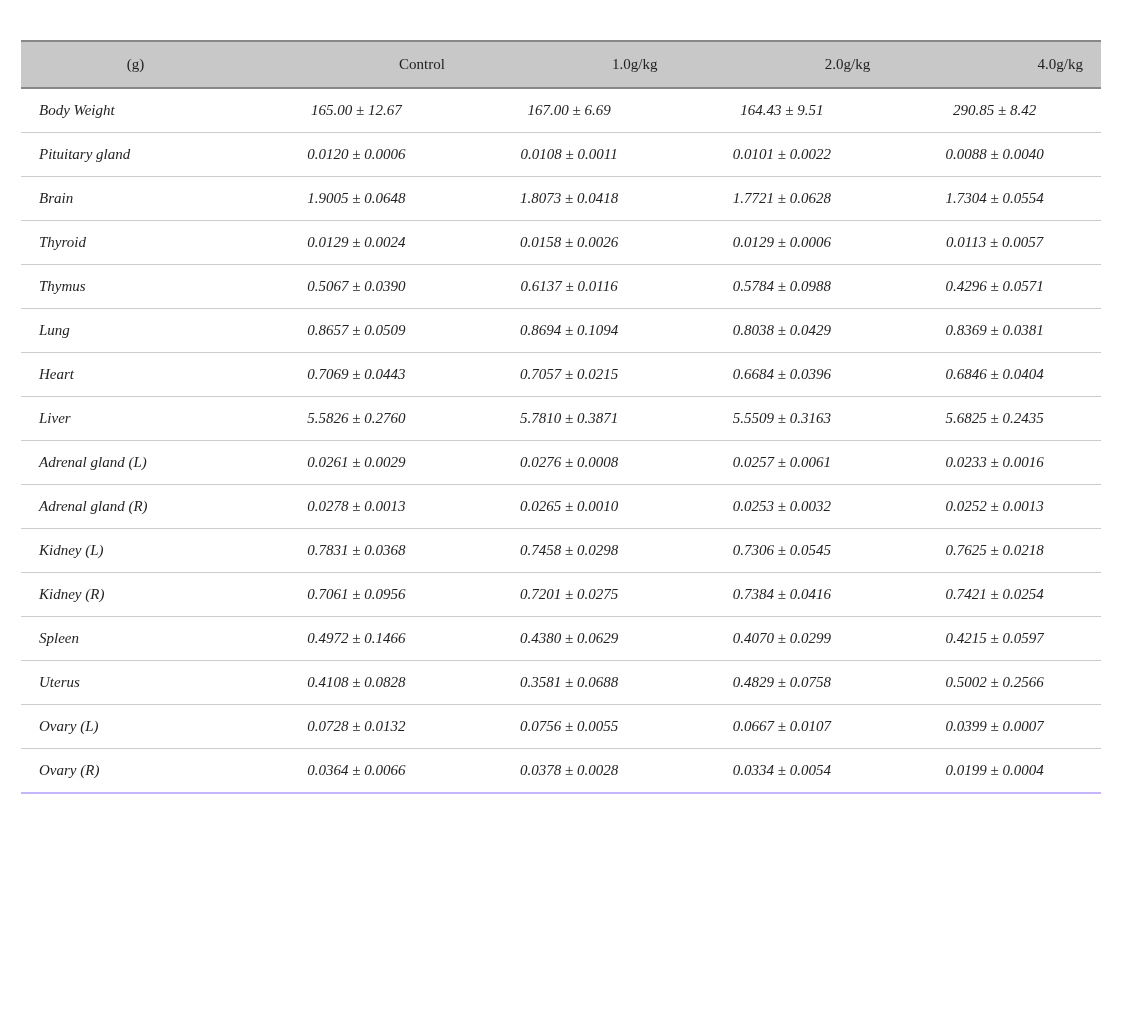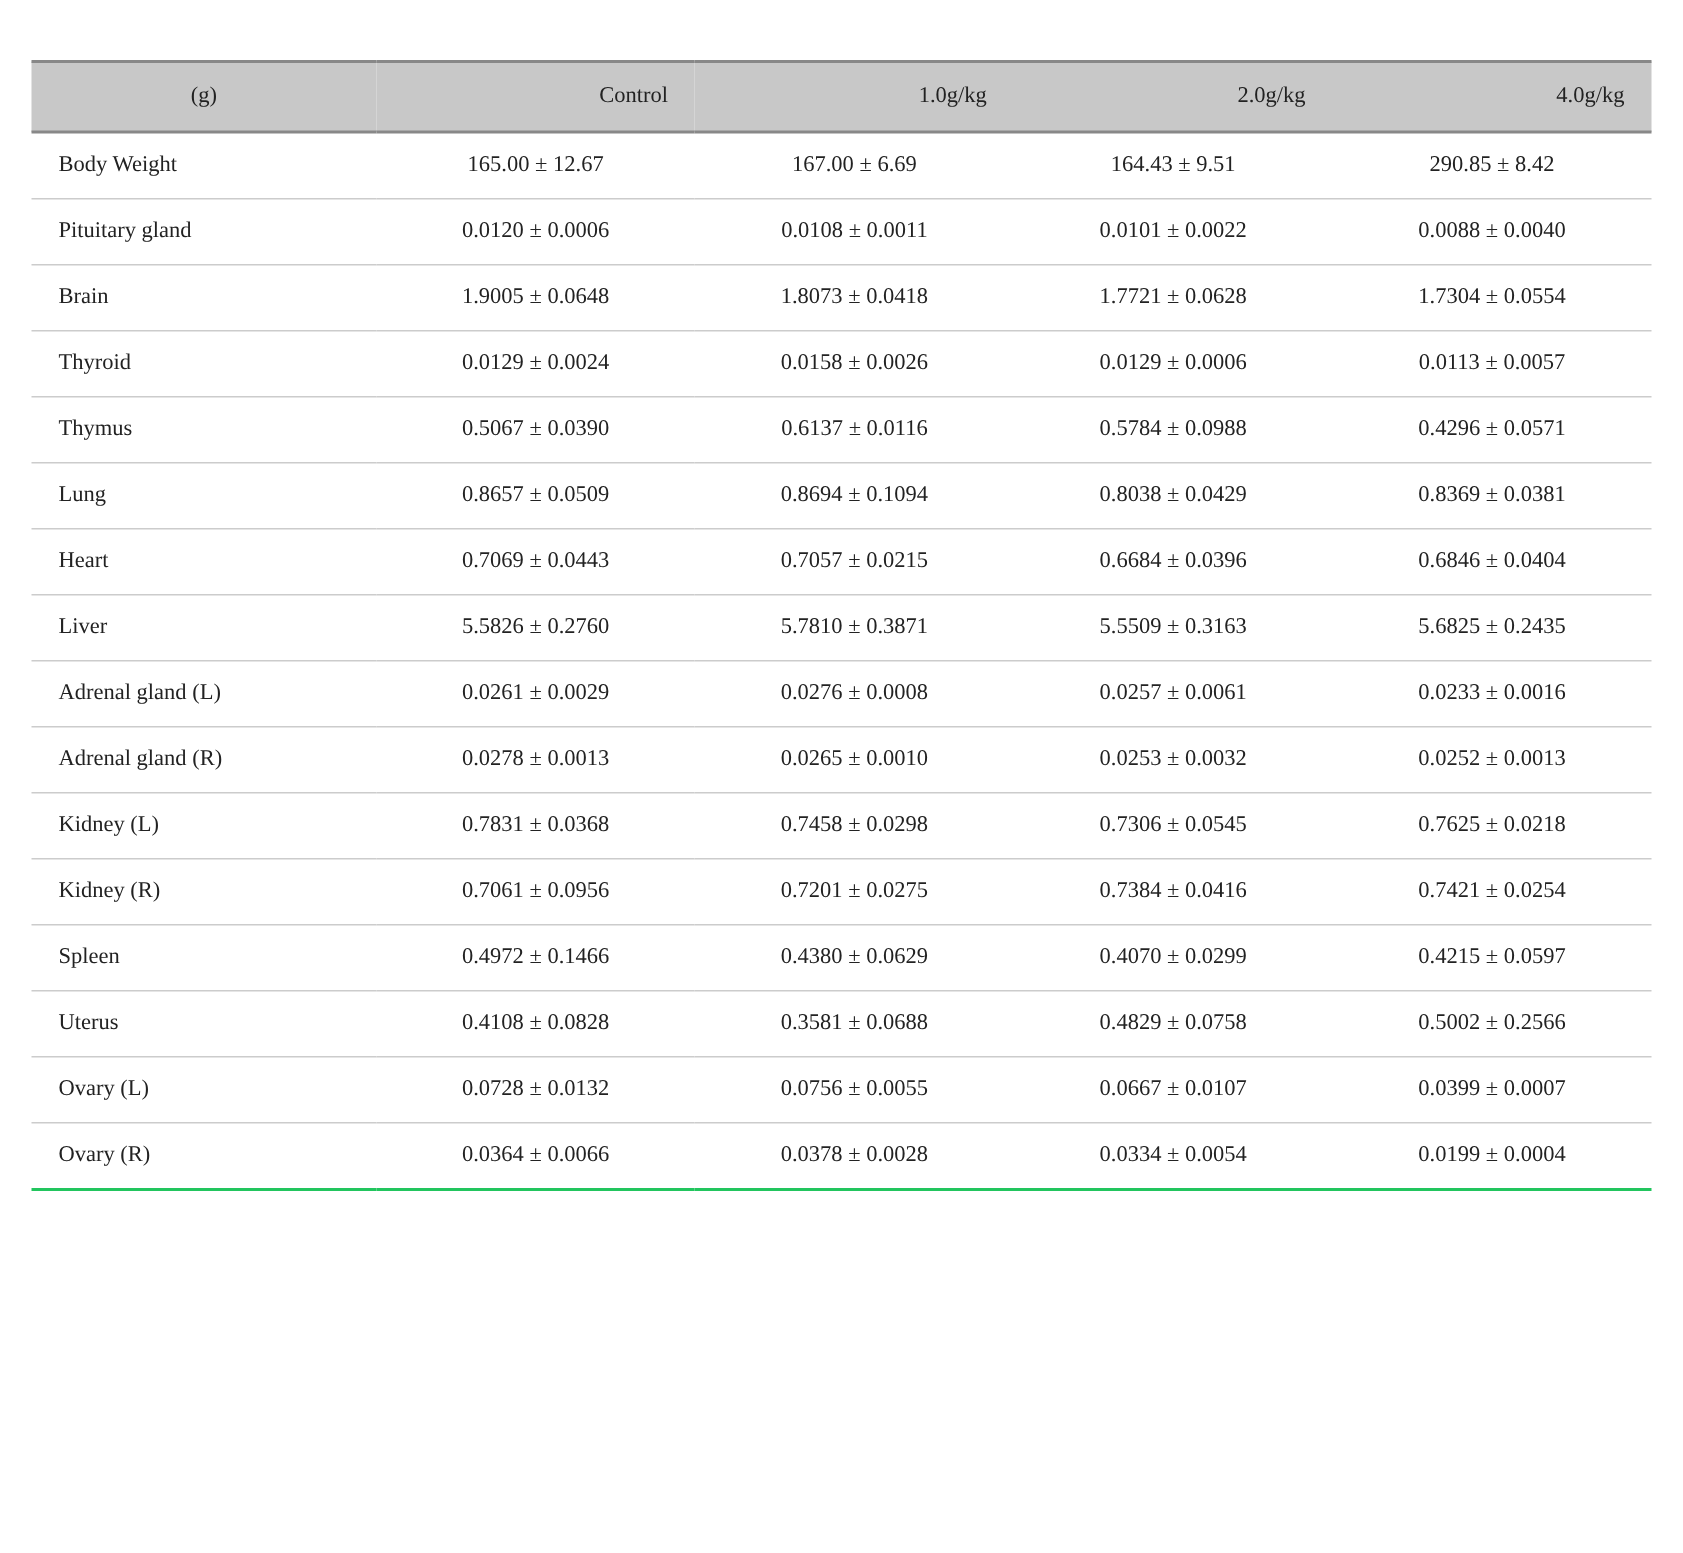--- a/index.html
+++ b/index.html
@@ -43,24 +43,25 @@
       border-top: 2px solid #888;
       border-bottom: 2px solid #888;
     }
 
     thead th:first-child {
       text-align: center;
     }
 
     tbody tr {
       border-bottom: 1px solid #ccc;
+      font-style: italic;
     }
 
     tbody tr:last-child {
-      border-bottom: 2px solid #22c55e;
+      border-bottom: 2px solid #c4b5fd;
     }
 
     tbody td {
       padding: 13px 18px;
       text-align: center;
       font-size: 15px;
       vertical-align: middle;
     }
 
     tbody td:first-child {

